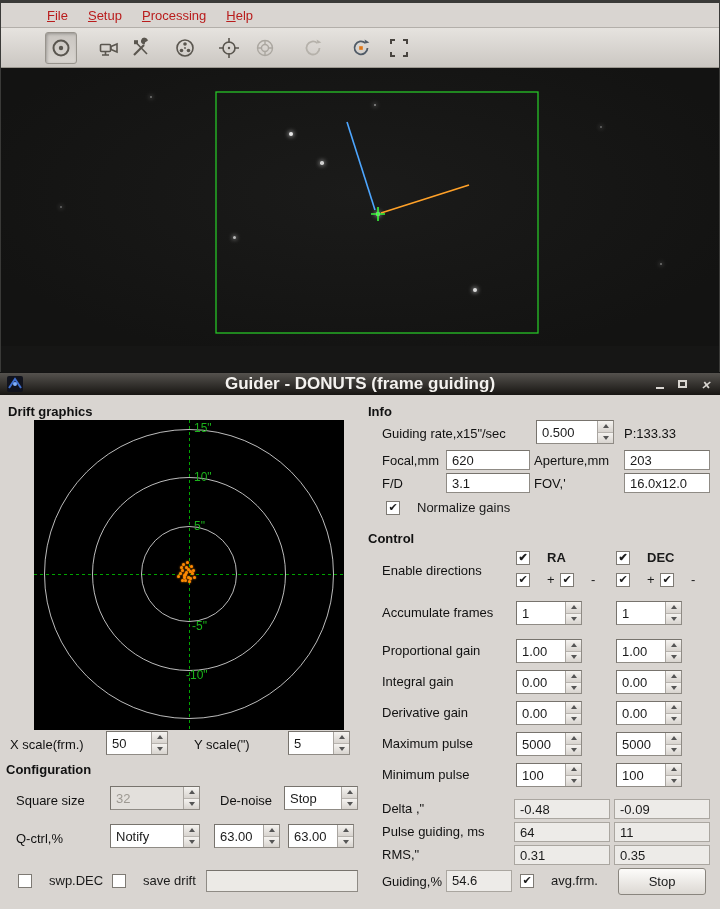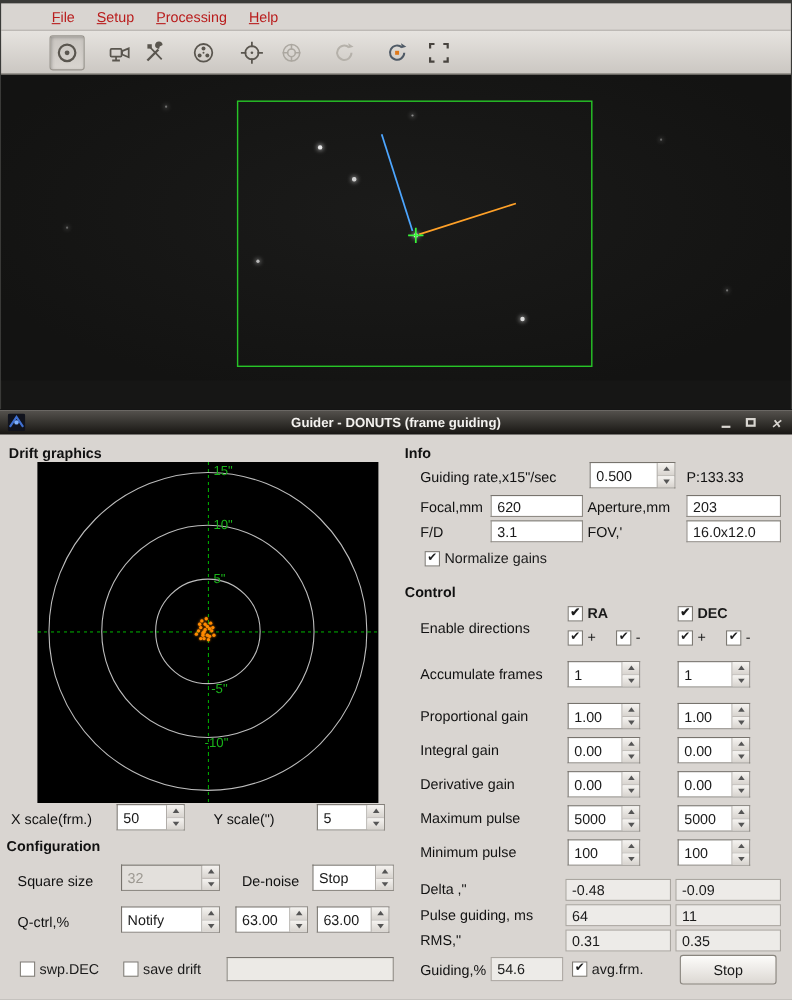--- a/index.html
+++ b/index.html
@@ -25,21 +25,21 @@
   .tbtn { width:32px; height:32px; border:1px solid transparent; border-radius:3px; display:flex; align-items:center; justify-content:center; }
   .tbtn.pressed { border-color:#98948d; background:linear-gradient(#c9c5c0,#d9d5d0); box-shadow:inset 1px 1px 3px rgba(0,0,0,.25); }
   .viewport { position:relative; height:278px; background:radial-gradient(ellipse at 50% 45%, #1b1b1a 0%, #131312 80%); overflow:hidden; }
   .star { position:absolute; background:#fff; border-radius:50%; box-shadow:0 0 4px 1px rgba(255,255,255,.55); }
   .overlay { position:absolute; left:0; top:0; }
 
   
   .win-g { position:absolute; left:0; top:373px; width:720px; height:536px;
     background:#d9d5d1; box-shadow:0 0 0 1px #141414; }
   .tb-dark { height:22px; background:linear-gradient(#55524e,#171512); display:flex; align-items:center; position:relative; }
-  .tb-dark .title { position:absolute; left:0; right:0; text-align:center; font-weight:bold; color:#f4f2ef; font-size:12px; }
+  .tb-dark .title { position:absolute; left:0; right:0; text-align:center; font-weight:bold; color:#f4f2ef; font-size:17px; }
   .tb-dark .tbbtns { right:6px; }
   .seclabel { position:absolute; font-weight:bold; color:#111; }
 
   
   .plot { position:absolute; left:34px; top:47px; width:310px; height:310px; background:#000; overflow:hidden; }
   .ring { position:absolute; border:1px solid rgba(235,235,235,.8); border-radius:50%; }
   .vline { position:absolute; left:155px; top:0; bottom:0; width:1px;
     background:repeating-linear-gradient(to bottom,#00a400 0 3px,transparent 3px 6px); }
   .hline { position:absolute; top:154px; left:0; right:0; height:1px;
     background:repeating-linear-gradient(to right,#00a400 0 3px,transparent 3px 6px); }
@@ -53,21 +53,21 @@
   .arrows { width:16px; display:flex; flex-direction:column; border-left:1px solid #a9a5a0; }
   .ar { flex:1; background:linear-gradient(#f5f3f0,#d8d4cf); display:flex; align-items:center; justify-content:center; }
   .ar.up { border-bottom:1px solid #b7b3ae; }
   .ar.up::after { content:""; border-left:3px solid transparent; border-right:3px solid transparent; border-bottom:4px solid #555; }
   .ar.dn::after { content:""; border-left:3px solid transparent; border-right:3px solid transparent; border-top:4px solid #555; }
   .spin.disabled { background:#e3e0dc; }
   .spin.disabled .val { color:#9d9992; }
   .le { position:absolute; background:#fff; border:1px solid #8f8b85; border-top-color:#77736d; height:20px; padding:2px 5px; white-space:nowrap; }
   .ro { position:absolute; background:#edebe8; border:1px solid #aaa6a0; height:20px; padding:2px 5px; white-space:nowrap; }
   .lbl { position:absolute; white-space:nowrap; color:#111; }
-  .cb { position:absolute; display:flex; align-items:center; gap:4px; white-space:nowrap; }
+  .cb { position:absolute; display:flex; align-items:center; gap:17px; white-space:nowrap; }
   .cbx { width:14px; height:14px; background:#fff; border:1px solid #7e7a74; display:inline-flex; align-items:center; justify-content:center; flex:none; }
   .cbx.checked::after { content:"✔"; font-size:11px; color:#1c1c1c; line-height:1; }
   .cb.bold { font-weight:bold; }
   .btn { position:absolute; background:linear-gradient(#fdfcfa,#dcd8d3); border:1px solid #89857e; border-radius:3px;
     display:flex; align-items:center; justify-content:center; }
 </style>
 </head>
 <body>
 
 <div class="win-top">

